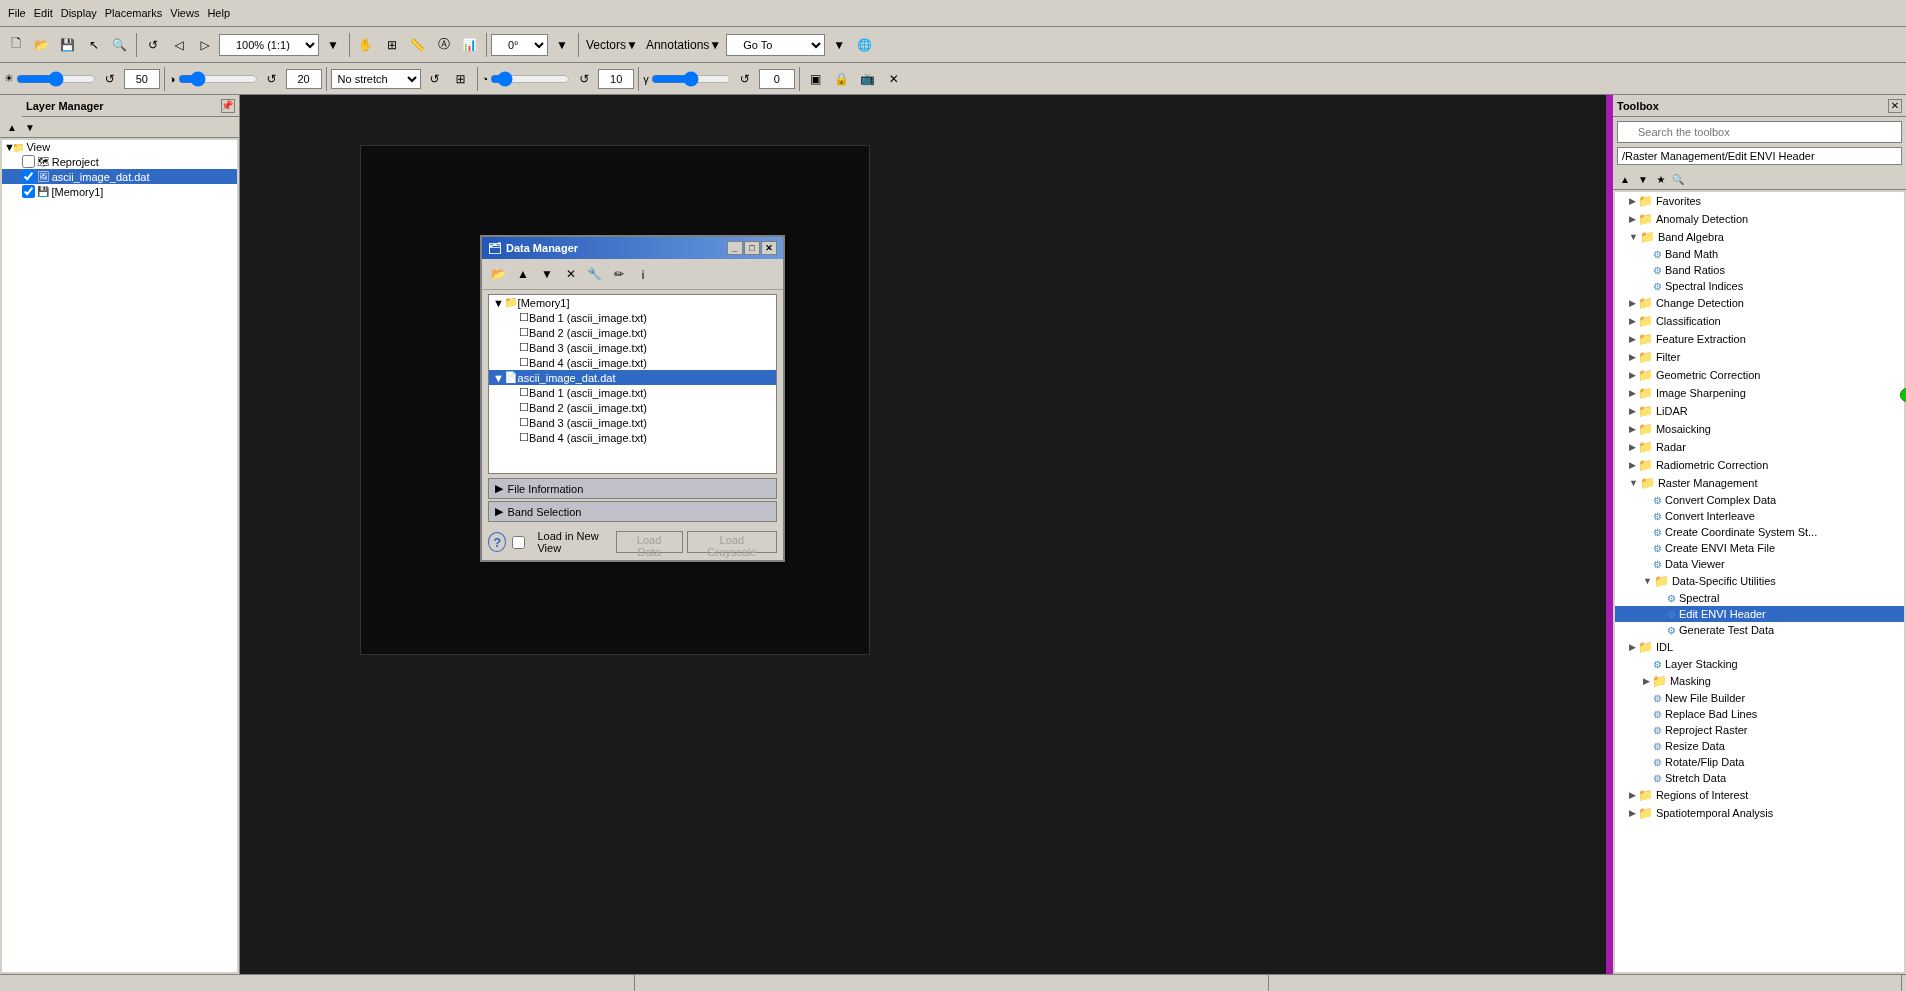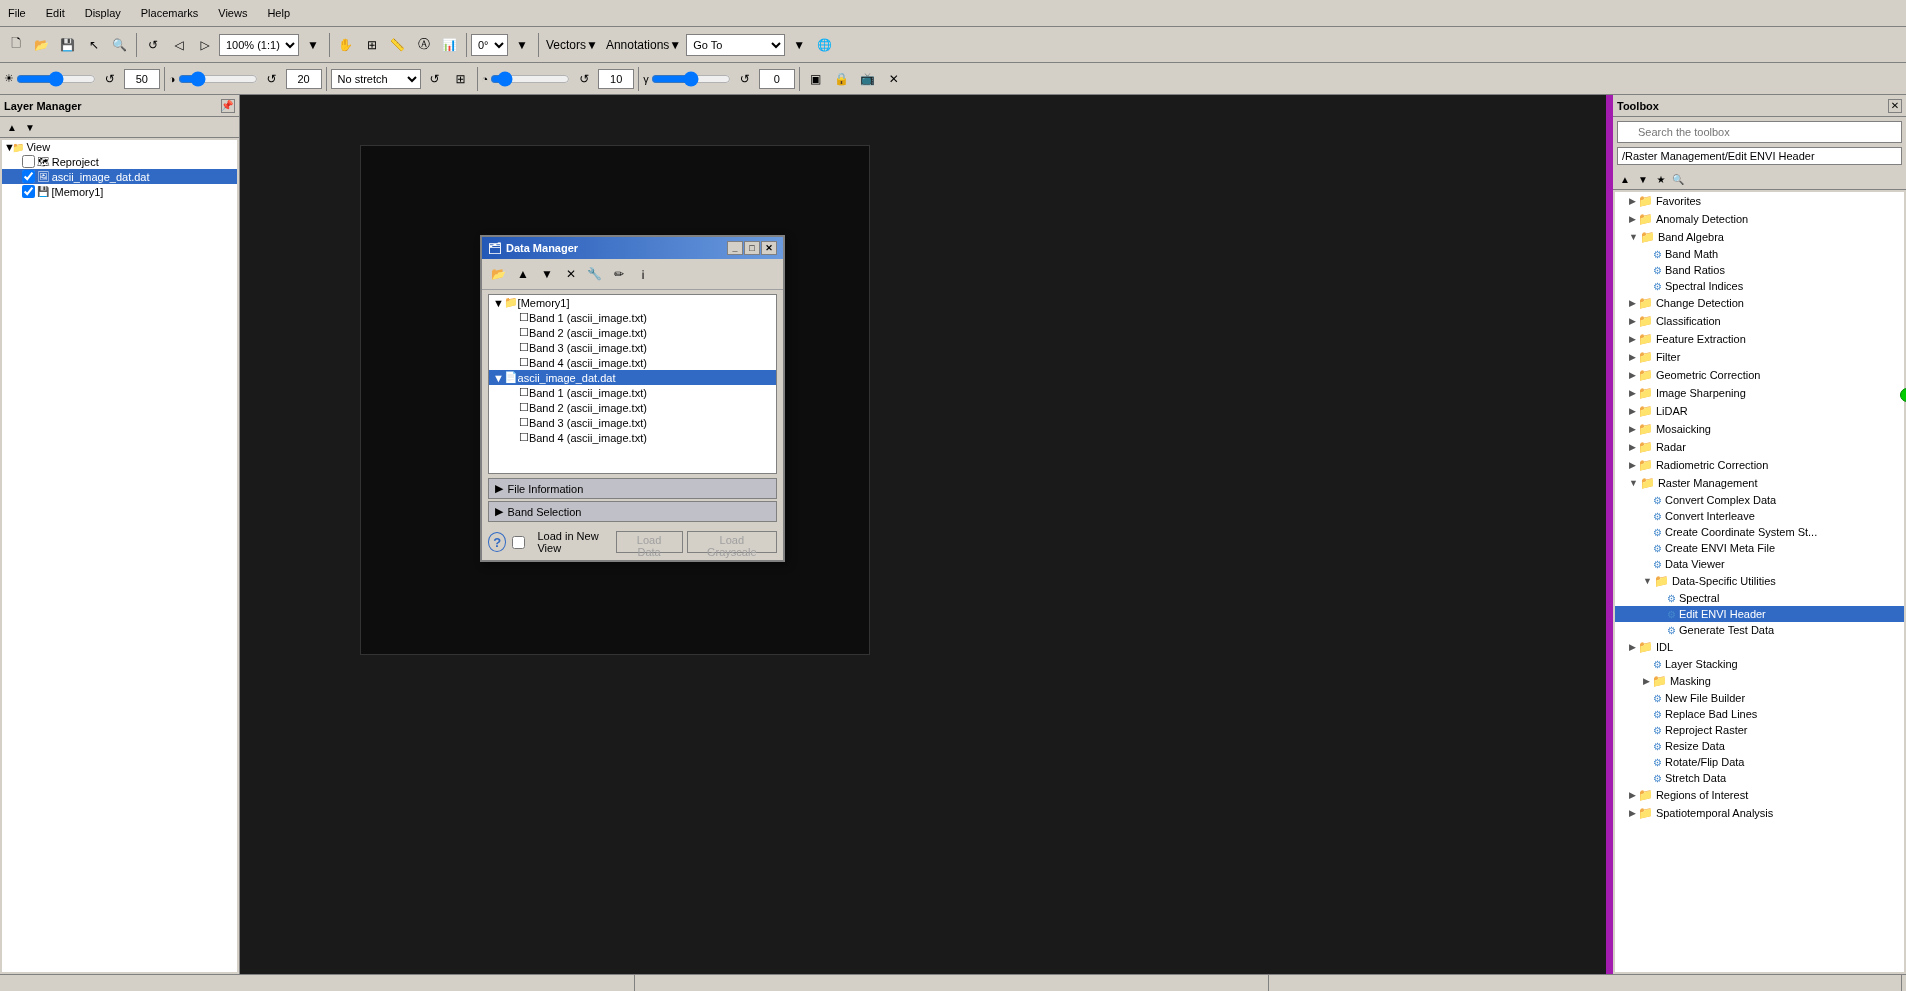--- a/index.html
+++ b/index.html
@@ -1,40 +1,40 @@
 <!DOCTYPE html>
 <html><head>
   <meta charset="utf-8">
   <style>
     * { box-sizing: border-box; margin: 0; padding: 0; }
     body { font-family: 'Segoe UI', Tahoma, Arial, sans-serif; font-size: 11px; background: #d4d0c8; overflow: hidden; width: 1906px; height: 991px; }
 
     
-    .menu-bar { background: #d4d0c8; border-bottom: 1px solid #808080; padding: 13px 4px; display: flex; align-items: center; gap: 12px; height: 22px; }
+    .menu-bar { background: #d4d0c8; border-bottom: 1px solid #808080; padding: 13px 4px; display: flex; align-items: center; height: 22px; }
     .menu-item { cursor: pointer; padding: 2px 4px; font-size: 11px; }
 
     
     .toolbar { background: #d4d0c8; border-bottom: 1px solid #808080; padding: 2px 4px; display: flex; align-items: center; gap: 2px; height: 36px; flex-wrap: nowrap; }
     .toolbar-btn { background: #d4d0c8; border: 1px solid transparent; padding: 2px; cursor: pointer; display: flex; align-items: center; justify-content: center; min-width: 24px; height: 26px; font-size: 12px; }
     .toolbar-separator { width: 1px; height: 24px; background: #808080; margin: 0 2px; }
-    .toolbar-select { font-size: 11px; height: 22px; background: white; border: 1px solid #808080; padding: 0 2px; }
+    .toolbar-select { font-size: 11px; height: 22px; background: white; border: 1px solid #808080; padding: 0 12px; }
 
     
     .toolbar2 { background: #d4d0c8; border-bottom: 1px solid #808080; padding: 2px 4px; display: flex; align-items: center; gap: 2px; height: 32px; }
     .slider-container { display: flex; align-items: center; gap: 2px; }
     .slider { width: 80px; height: 14px; }
     .slider-val { background: white; border: 1px solid #808080; width: 36px; height: 20px; font-size: 11px; text-align: center; display: flex; align-items: center; justify-content: center; }
     .stretch-select { font-size: 11px; height: 20px; background: white; border: 1px solid #808080; padding: 0 2px; width: 90px; }
 
     
     .main-layout { display: flex; height: calc(991px - 22px - 36px - 32px - 22px); }
 
     
     .left-panel { width: 240px; background: #d4d0c8; border-right: 1px solid #808080; display: flex; flex-direction: column; }
-    .panel-header { background: #d4d0c8; border-bottom: 1px solid #808080; padding: 2px 4px; display: flex; align-items: center; justify-content: space-between; height: 22px; }
+    .panel-header { background: #d4d0c8; border-bottom: 1px solid #808080; padding: 2px 4px; display: flex; align-items: center; justify-content: space-between; height: 22px; margin-left: 22px; }
     .panel-title { font-size: 11px; font-weight: bold; }
     .panel-header-btn { font-size: 10px; cursor: pointer; width: 14px; height: 14px; display: flex; align-items: center; justify-content: center; background: #d4d0c8; border: 1px solid #808080; }
     .panel-toolbar { display: flex; align-items: center; gap: 2px; padding: 2px 4px; border-bottom: 1px solid #808080; }
     .small-btn { width: 16px; height: 16px; background: #d4d0c8; border: 1px solid transparent; display: flex; align-items: center; justify-content: center; cursor: pointer; font-size: 10px; }
     .layer-tree { flex: 1; overflow: auto; background: white; margin: 2px; }
     .tree-item { display: flex; align-items: center; padding: 1px 2px; cursor: pointer; white-space: nowrap; }
     .tree-item.selected { background: #316ac5; color: white; }
     .tree-checkbox { width: 13px; height: 13px; margin-right: 2px; }
     .tree-icon { margin-right: 2px; font-size: 10px; }
 

